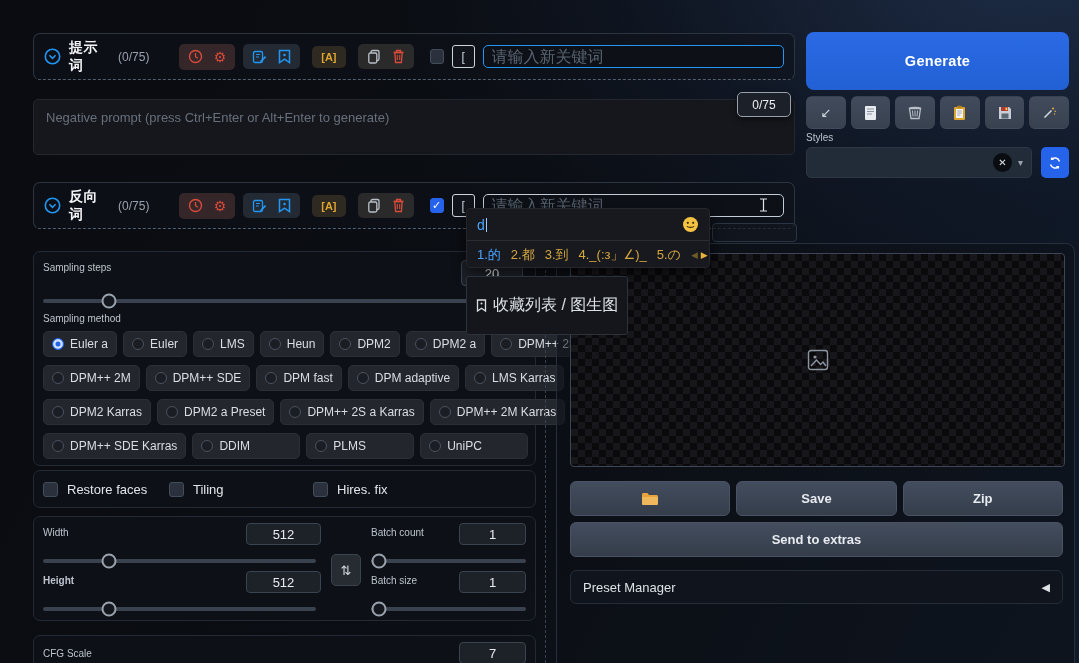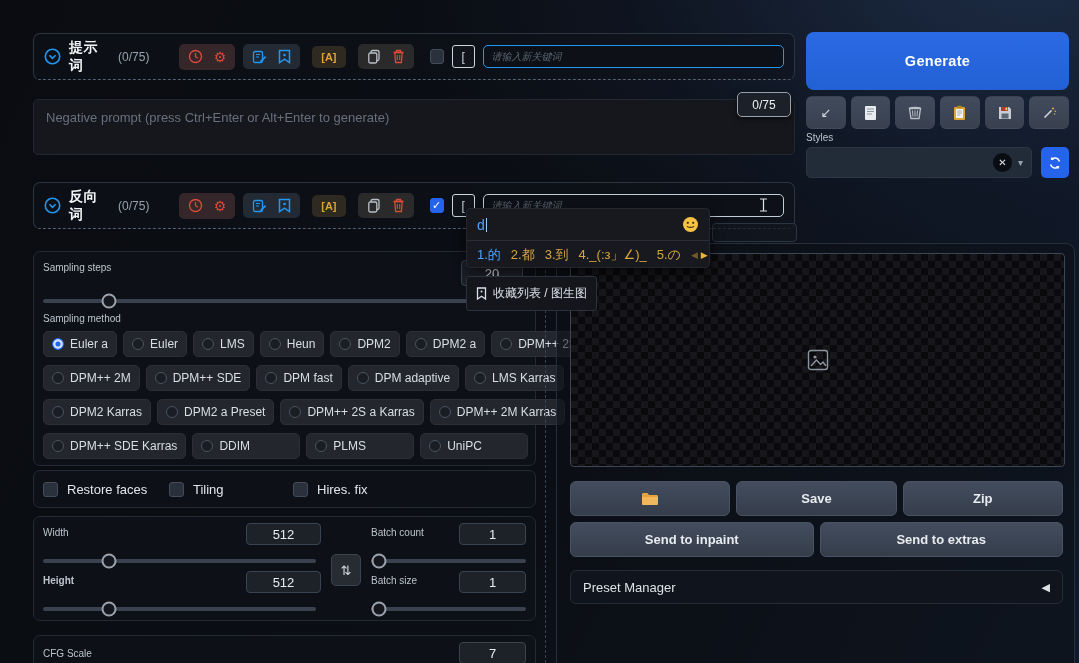--- a/index.html
+++ b/index.html
@@ -26,21 +26,21 @@
   .g-blue{background:#232a33;}
   .g-yellow{background:#2e2a21;margin-left:4px;}
   .g-gray{background:#2b2a2b;margin-left:4px;}
   .chip-x{display:inline-flex;align-items:center;justify-content:center;}
   .spacer{flex:1;}
   .cb{width:15px;height:15px;border-radius:3px;background:#2b313c;border:1px solid #434c59;box-sizing:border-box;}
   .cb.checked{background:#2563eb;border-color:#2563eb;color:#fff;font-size:11px;display:flex;align-items:center;justify-content:center;}
   .bracket-box{width:22px;height:21px;border:1px solid #cdd5df;border-radius:3px;background:#11151b;
     color:#cdd5df;font-size:12px;display:flex;align-items:center;justify-content:center;}
   .kw-input{width:318px;height:23px;background:#0d1117;border-radius:5px;color:#dfe4ea;
-    font-size:10px;padding:0 8px;box-sizing:border-box;outline:none;font-style:italic;}
+    font-size:16px;padding:0 8px;box-sizing:border-box;outline:none;}
   .kw-input::placeholder{color:#59636f;}
   .kw-blue{border:1.5px solid #2196f3;}
   .kw-white{border:1.5px solid #c3ccd7;}
   
   .neg-area{left:33px;top:99px;width:762px;height:56px;background:#15171c;border:1px solid #23272f;
     border-radius:5px;color:#dfe4ea;font-size:13px;padding:10px 12px;box-sizing:border-box;resize:none;
     font-family:inherit;outline:none;}
   .neg-area::placeholder{color:#68707c;}
   .count-badge{left:737px;top:92px;width:52px;height:23px;background:#1c2028;border:1px solid #97a0ac;
     border-radius:5px;display:flex;align-items:center;justify-content:center;font-size:12px;color:#eef1f4;
@@ -54,21 +54,21 @@
   .ime-comp{color:#4aa3ff;font-size:14px;}
   .ime-caret{display:inline-block;width:1px;height:14px;background:#9ecbff;margin-left:1px;vertical-align:-2px;}
   .ime-cands{display:flex;align-items:center;height:27px;padding:0 10px;gap:10px;font-size:13px;}
   .cand{color:#d6a73e;white-space:nowrap;}
   .cand.first{color:#4aa3ff;}
   .ime-arrows{margin-left:auto;font-size:9px;display:flex;gap:3px;}
   .arr-prev{color:#6d5a26;}
   .arr-next{color:#e9b43c;}
   
   .tip{left:466px;top:276px;height:25px;background:#14161b;border:1px solid #2c323c;border-radius:3px;
-    display:flex;align-items:center;gap:6px;padding:4px 9px;font-size:12px;color:#dbe0e6;z-index:41;}
+    display:flex;align-items:center;gap:6px;padding:16px 9px;font-size:16px;color:#dbe0e6;z-index:41;}
   
   .panel{background:rgba(15,19,25,.5);border:1px solid #232a34;border-radius:7px;box-sizing:border-box;}
   .lbl{font-size:10px;color:#bcc4ce;}
   .num-box{background:#1d2128;border:1px solid #3a4350;border-radius:4px;color:#e8ebef;font-size:13px;
     display:flex;align-items:center;justify-content:center;box-sizing:border-box;}
   .track{position:absolute;height:4px;background:#3b424f;border-radius:2px;}
   .knob{position:absolute;top:50%;width:15px;height:15px;border-radius:50%;background:#14171d;
     border:2px solid #9aa3ad;transform:translate(-50%,-50%);box-sizing:border-box;}
   .mrow{display:flex;gap:6px;margin-top:8px;}
   .method{flex:1;display:flex;align-items:center;gap:6px;background:#23262d;border:1px solid #2b2f37;
@@ -377,21 +377,21 @@
       </div>
     </div>
   </div>
 </div>
 
 <div class="abs panel" style="left:33px;top:470px;width:503px;height:38px;display:flex;align-items:center;padding:0 9px;">
   <span class="opt" style="width:126px;">
       <span class="cb"></span>
       <span>Restore faces</span>
     </span>
-  <span class="opt" style="width:124px;">
+  <span class="opt" style="width:144px;">
       <span class="cb"></span>
       <span>Tiling</span>
     </span>
   <span class="opt">
       <span class="cb"></span>
       <span>Hires. fix</span>
     </span>
 </div>
 
 <div class="abs panel" style="left:33px;top:516px;width:503px;height:105px;">
@@ -512,21 +512,20 @@
         <svg width="18" height="14" viewBox="0 0 18 14">
           <path d="M1 2.5c0-.8.6-1.5 1.5-1.5h4l1.5 2h7.5c.8 0 1.5.7 1.5 1.5v7c0 .8-.7 1.5-1.5 1.5h-13C1.6 13 1 12.3 1 11.5z" fill="#e8a33d"></path>
           <path d="M1 5h16v6.5c0 .8-.7 1.5-1.5 1.5h-13C1.6 13 1 12.3 1 11.5z" fill="#f0b85c"></path>
         </svg>
       </span>
   </span>
   <span class="out-btn">Save</span>
   <span class="out-btn">Zip</span>
 </div>
 <div class="abs out-row" style="top:522px;">
-  <span class="out-btn">Send to inpaint</span>
   <span class="out-btn">Send to extras</span>
 </div>
 
 <div class="abs preset-bar">
   <span>Preset Manager</span>
   <span class="spacer"></span>
   <span style="font-size:11px;color:#dfe3e8;">◀</span>
 </div>
 
 </body></html>

